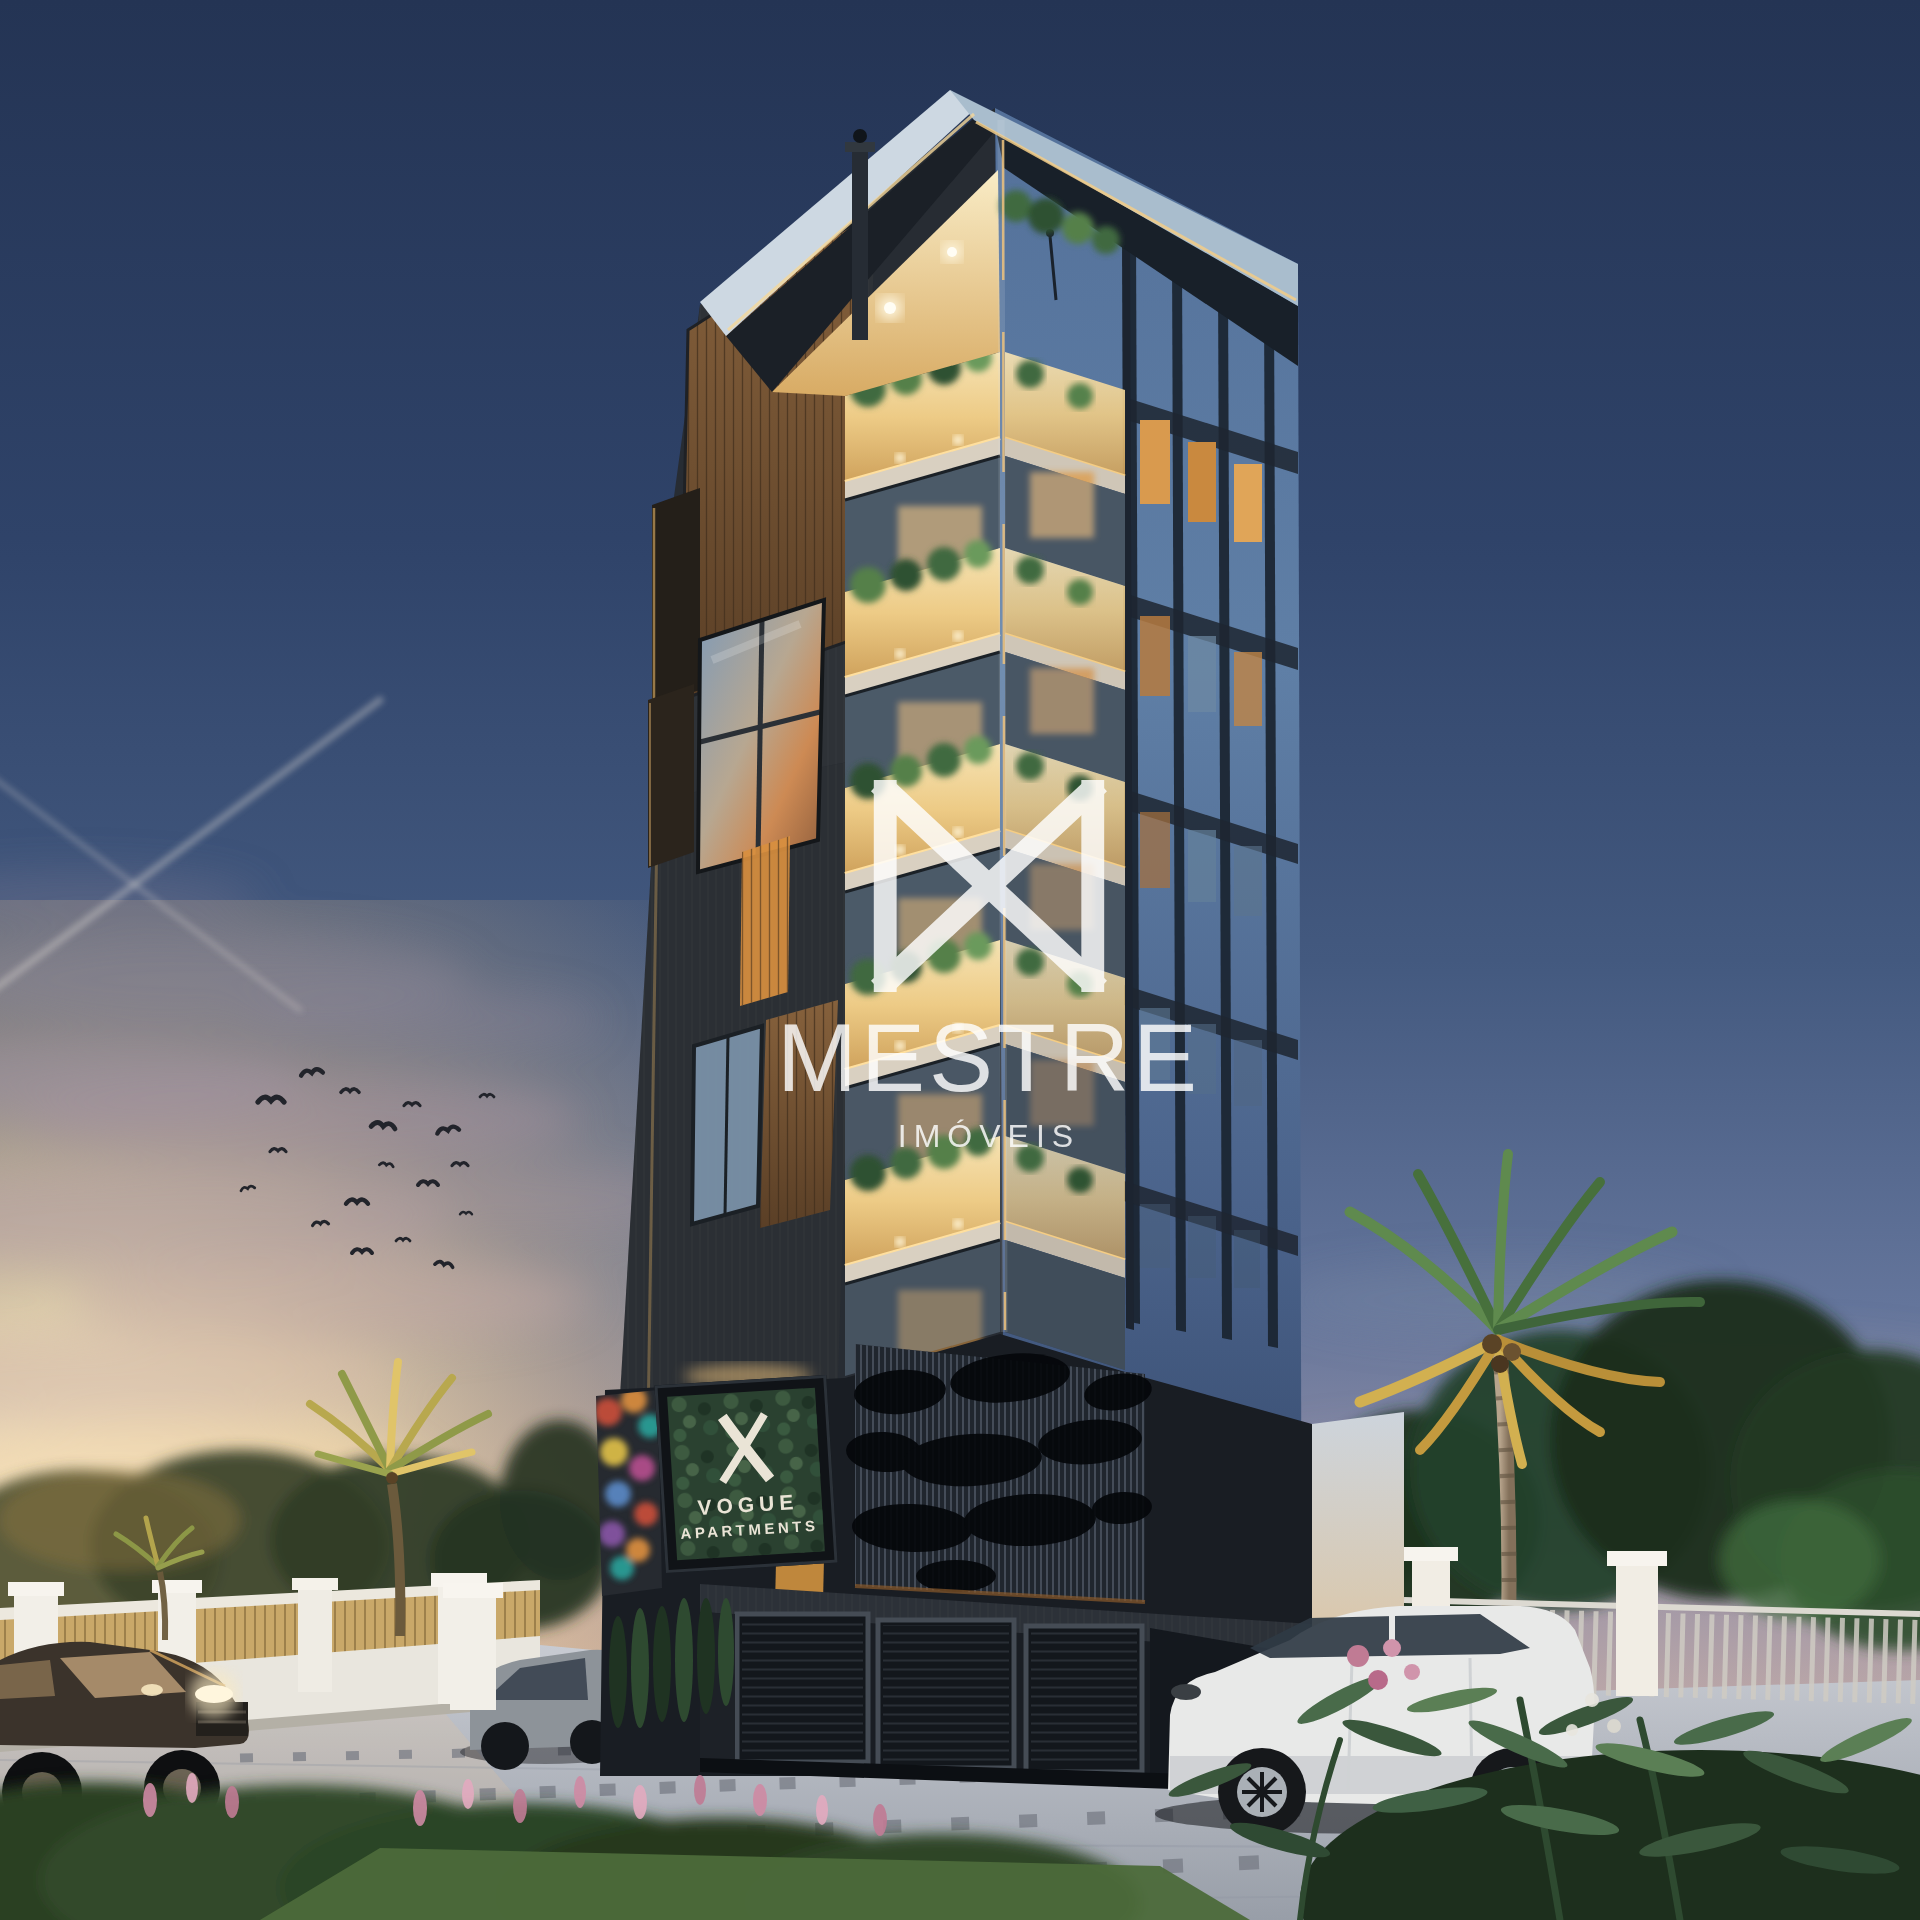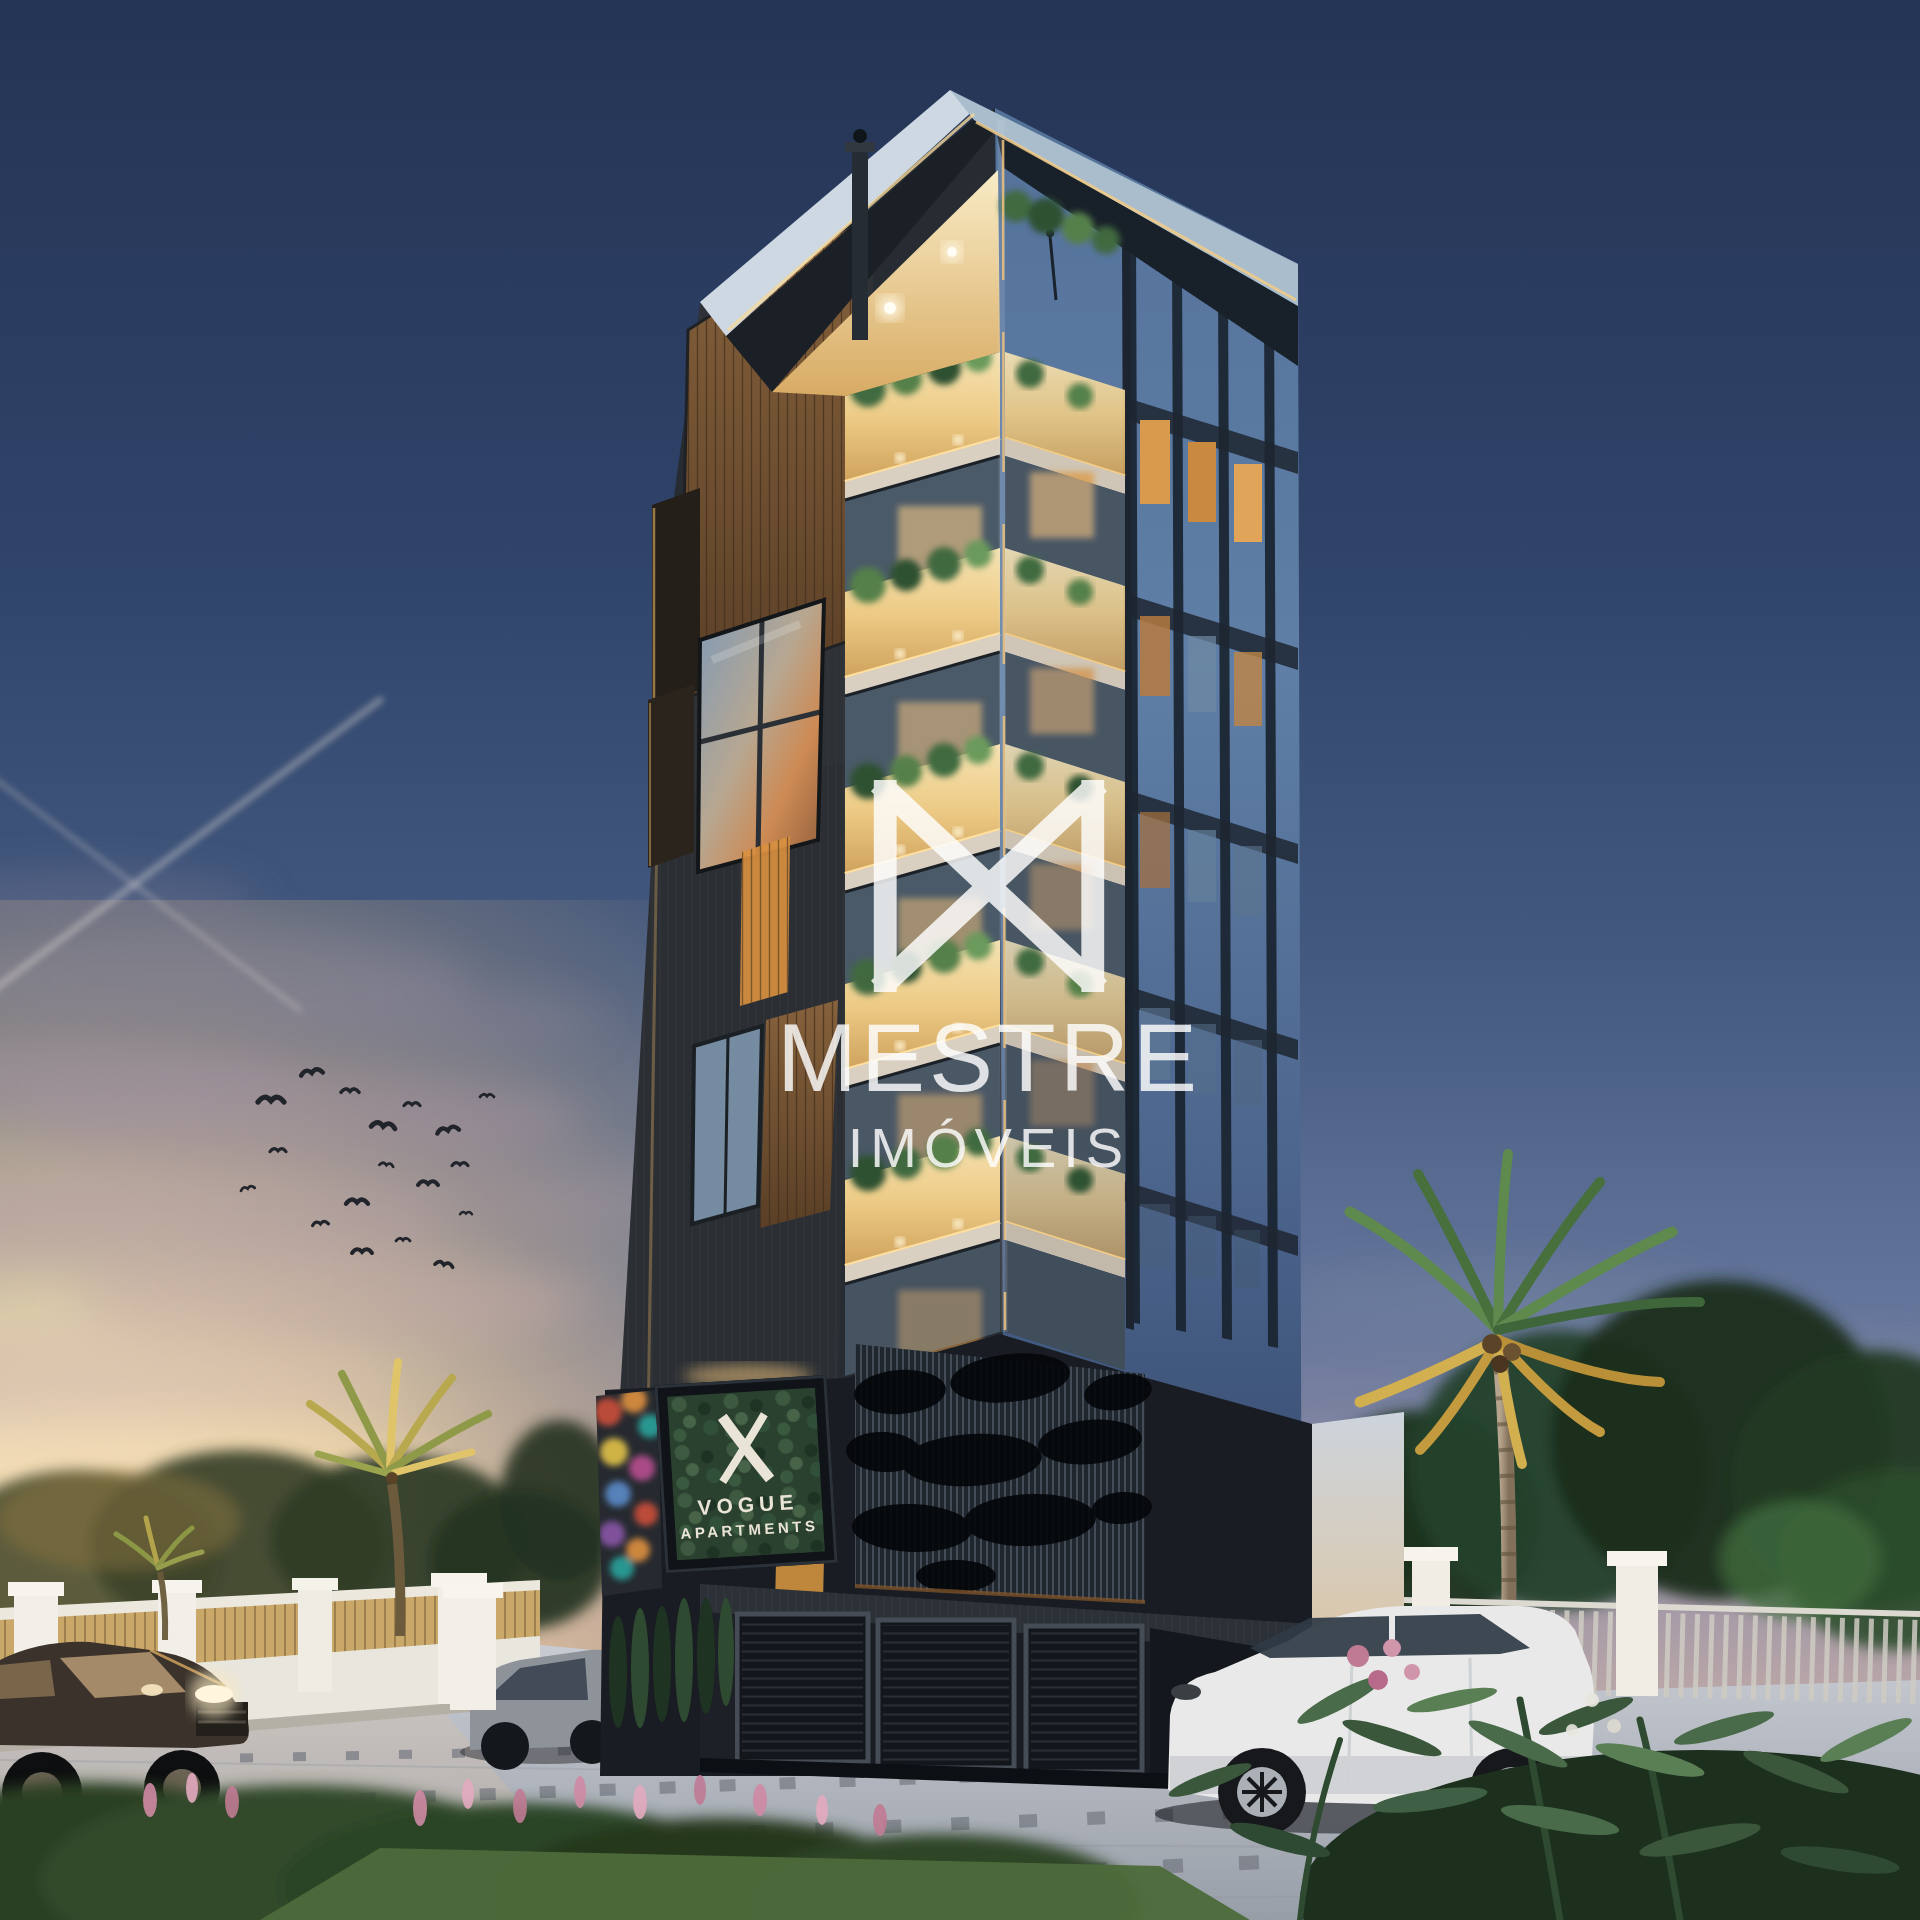--- a/index.html
+++ b/index.html
@@ -5,21 +5,21 @@
   html,body{margin:0;padding:0;background:#10151f;}
   .scene{position:relative;width:1920px;height:1920px;overflow:hidden;
          font-family:"Liberation Sans",sans-serif;background:#243454;}
   .scene svg.base{position:absolute;inset:0;display:block;}
   
   .watermark{position:absolute;left:960px;top:780px;transform:translateX(-50%);
              text-align:center;color:#ffffff;opacity:.82;z-index:9;pointer-events:none;margin-left:29px;}
   .wm-logo{display:block;margin:0 auto;}
   .wm-title{margin-top:18px;font-size:96px;font-weight:400;letter-spacing:4px;
             line-height:1;white-space:nowrap;}
-  .wm-sub{margin-top:14px;font-size:56px;font-weight:400;letter-spacing:7px;
+  .wm-sub{margin-top:14px;font-size:32px;font-weight:400;letter-spacing:7px;
           line-height:1;white-space:nowrap;}
   
   .signboard{position:absolute;left:660px;top:1380px;width:172px;height:188px;
              transform:rotate(-3.5deg);background:#101317;border:3px solid #2b3138;
              box-sizing:border-box;z-index:5;display:flex;align-items:center;justify-content:center;}
   .sign-inner{width:148px;height:164px;background-color:#2a4130;
       background-image:
         radial-gradient(circle at 22% 18%, #3d5a40 0 7px, rgba(0,0,0,0) 8px),
         radial-gradient(circle at 70% 30%, #1f3325 0 6px, rgba(0,0,0,0) 7px),
         radial-gradient(circle at 40% 55%, #476448 0 6px, rgba(0,0,0,0) 7px),

